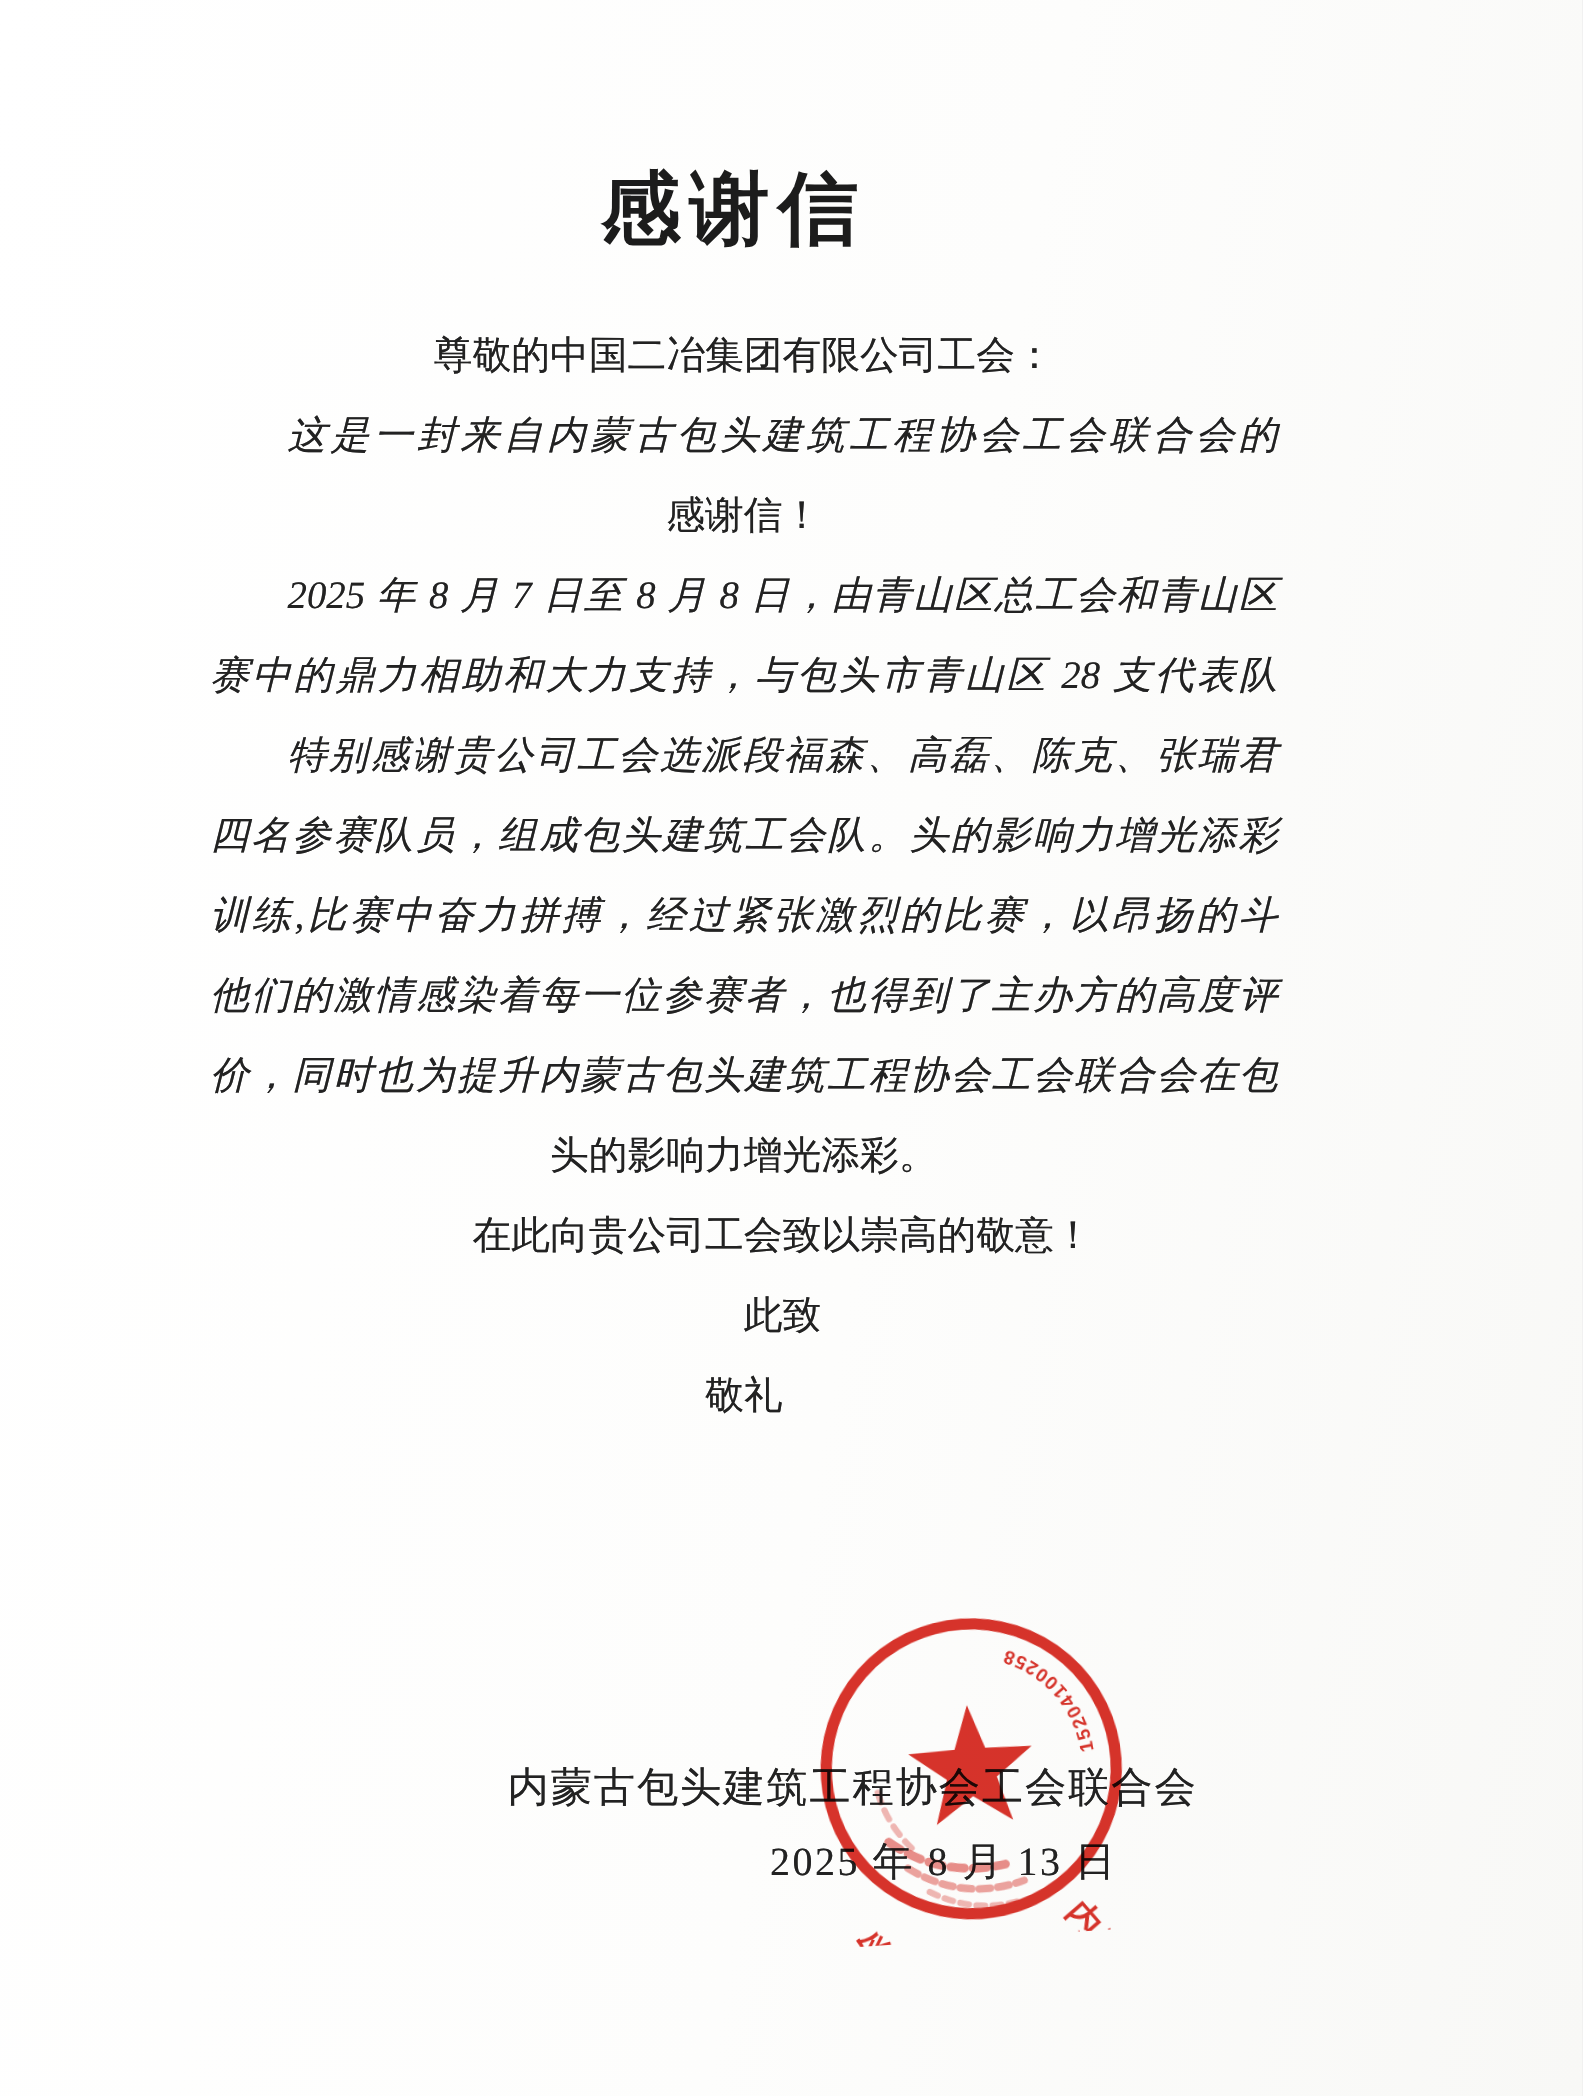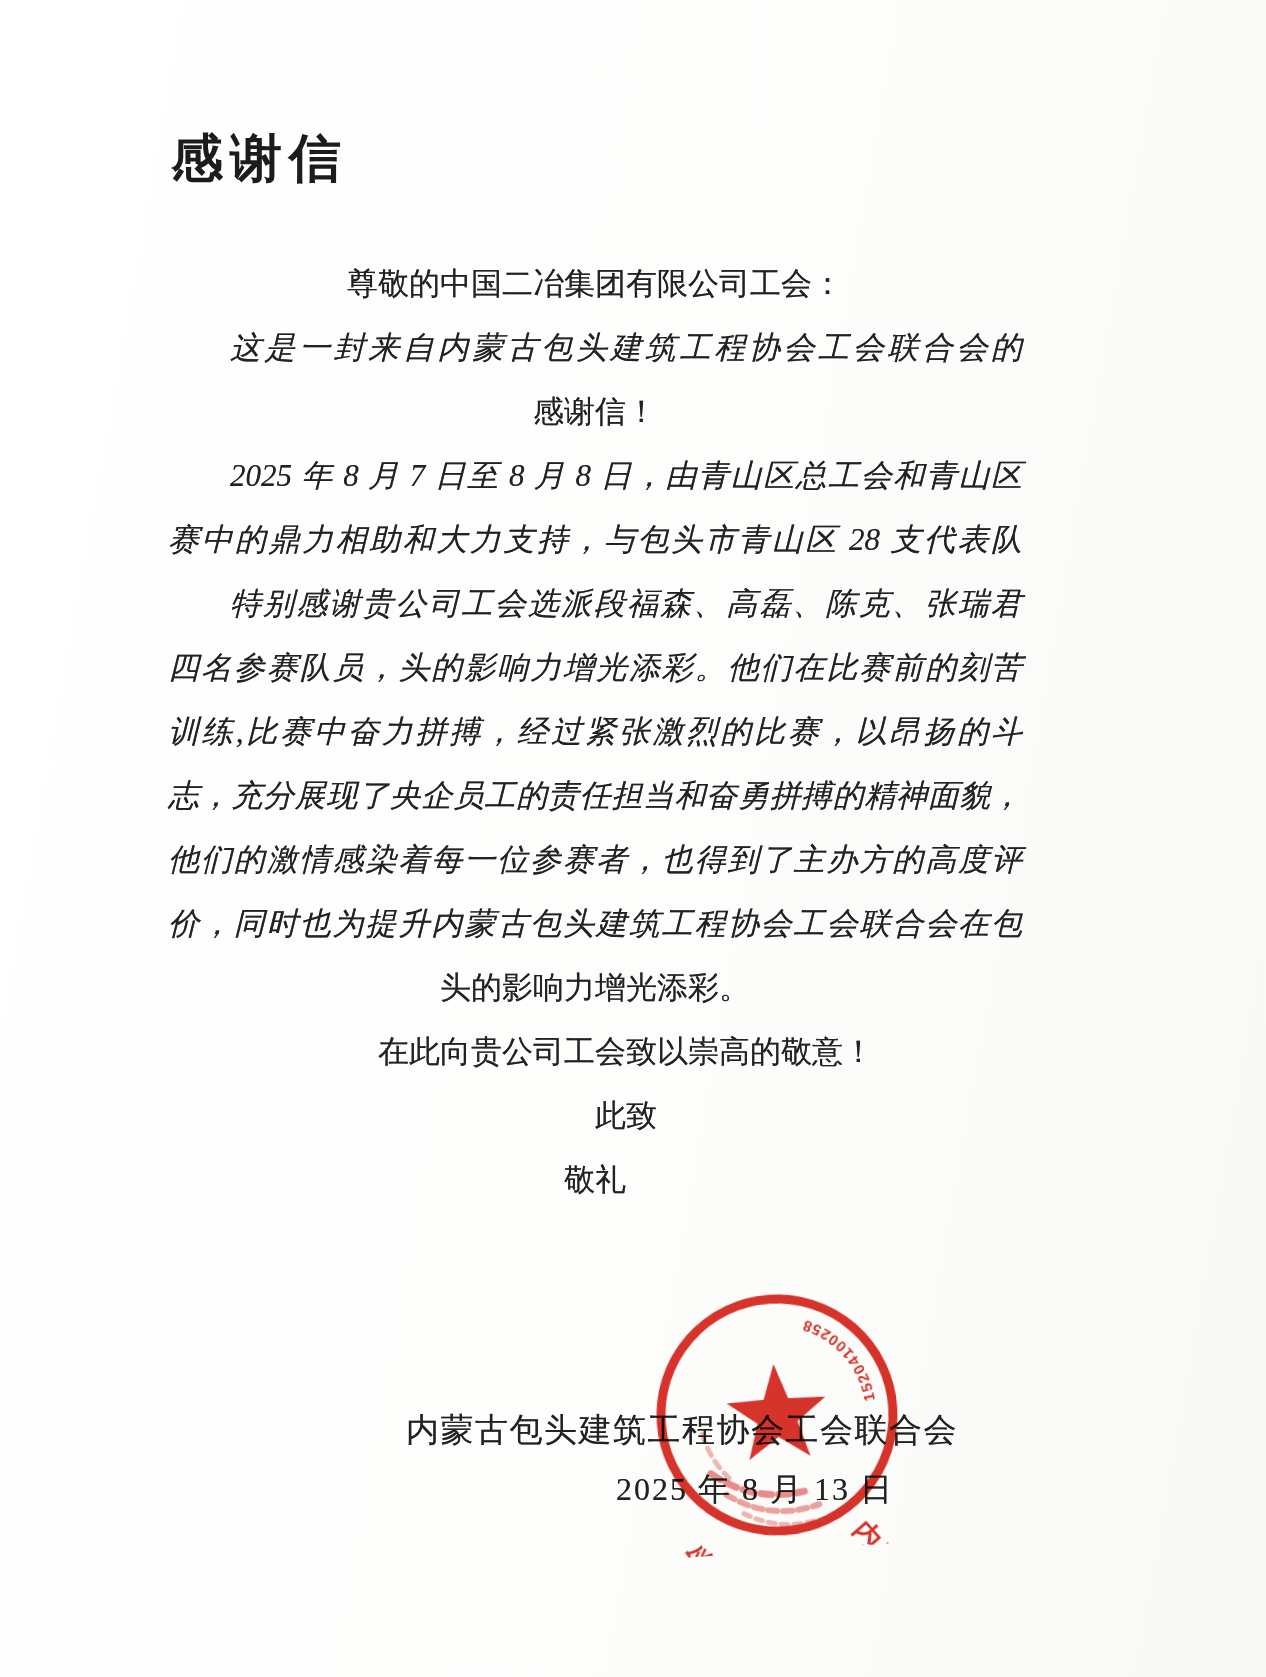--- a/index.html
+++ b/index.html
@@ -10,25 +10,25 @@
   }
   .page{
     position:relative;
     width:1266px;height:1677px;
     background:linear-gradient(100deg,#ffffff 0%,#fdfdfc 55%,#f8f8f6 100%);
     overflow:hidden;
     color:#242424;
   }
   .title{
     position:absolute;
-    left:171px;top:124px;width:854px;
+    left:160px;top:124px;width:854px;
     margin:0;
-    font-size:52px;font-weight:700;
+    font-size:64px;font-weight:700;
     letter-spacing:7px;
-    text-align:left;
+    text-align:center;
     color:#1c1c1c;
   }
   .body-block{
     position:absolute;
     left:168px;top:252px;width:854px;
     font-size:31px;
     color:#222;
     text-shadow:0 0 0.5px rgba(30,30,30,0.6);
   }
   .line{
@@ -83,23 +83,22 @@
 
   <h1 class="title">感谢信</h1>
 
   <div class="body-block">
     <div class="line">尊敬的中国二冶集团有限公司工会：</div>
     <div class="line indent justify">这是一封来自内蒙古包头建筑工程协会工会联合会的</div>
     <div class="line">感谢信！</div>
     <div class="line indent justify">2025 年 8 月 7 日至 8 月 8 日，由青山区总工会和青山区</div>
     <div class="line justify">赛中的鼎力相助和大力支持，与包头市青山区 28 支代表队</div>
     <div class="line indent justify">特别感谢贵公司工会选派段福森、高磊、陈克、张瑞君</div>
-    <div class="line justify">四名参赛队员，头的影响力增光添彩。他们在比赛前的刻苦</div>
+    <div class="line justify">四名参赛队员，组成包头建筑工会队。头的影响力增光添彩</div>
     <div class="line justify">训练,比赛中奋力拼搏，经过紧张激烈的比赛，以昂扬的斗</div>
-    <div class="line justify">志，充分展现了央企员工的责任担当和奋勇拼搏的精神面貌，</div>
     <div class="line justify">他们的激情感染着每一位参赛者，也得到了主办方的高度评</div>
     <div class="line justify">价，同时也为提升内蒙古包头建筑工程协会工会联合会在包</div>
     <div class="line">头的影响力增光添彩。</div>
     <div class="line indent">在此向贵公司工会致以崇高的敬意！</div>
     <div class="line indent">此致</div>
     <div class="line">敬礼</div>
   </div>
 
   <div class="sig-org">内蒙古包头建筑工程协会工会联合会</div>
   <div class="sig-date">2025 年 8 月 13 日</div>

